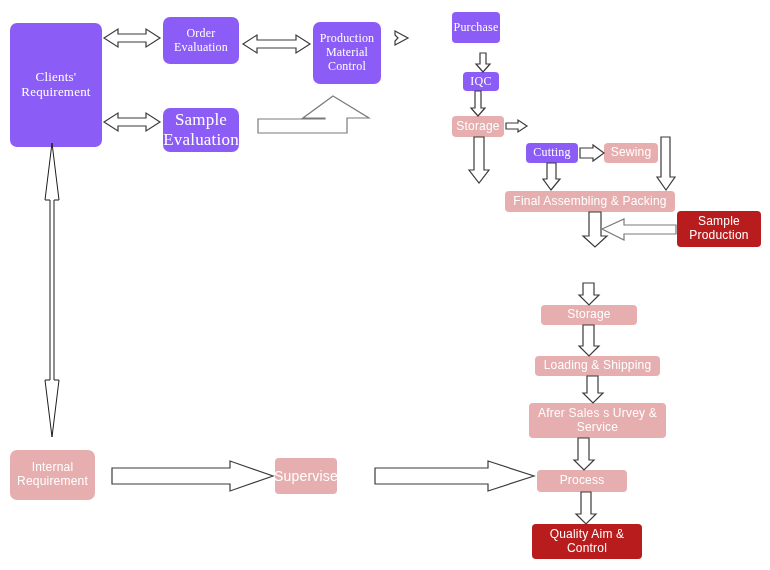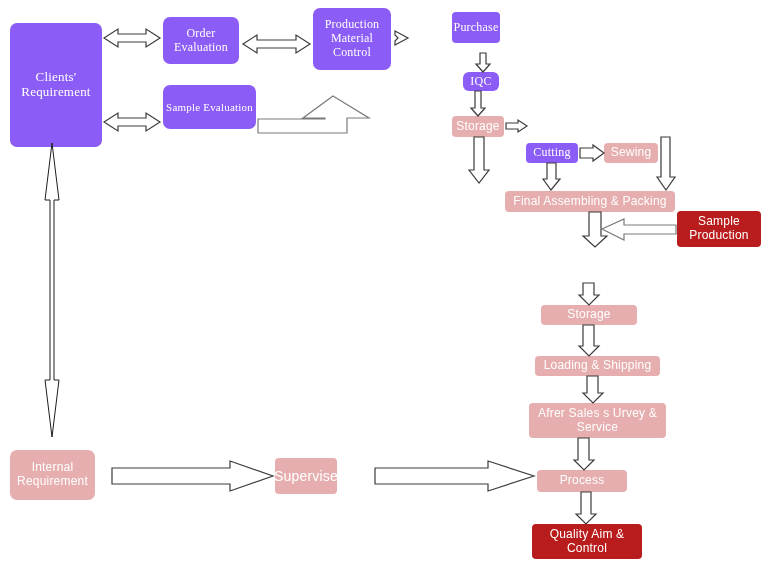--- a/index.html
+++ b/index.html
@@ -65,33 +65,33 @@
 <div id="canvas">
 
   <div class="node rounded tone-dark" style="left:10px;top:23px;width:92px;height:124px;font-size:13px;">
     <span>Clients' Requirement</span>
   </div>
 
   <div class="node rounded tone-dark" style="left:163px;top:17px;width:76px;height:47px;font-size:12px;">
     <span>Order Evaluation</span>
   </div>
 
-  <div class="node rounded tone-dark" style="left:313px;top:8px;width:78px;height:62px;font-size:12px;">
+  <div class="node rounded tone-dark" style="left:313px;top:22px;width:68px;height:62px;font-size:12px;">
     <span>Production Material Control</span>
   </div>
 
-  <div class="node rounded tone-dark" style="left:163px;top:85px;width:93px;height:44px;font-size:11px;">
+  <div class="node rounded tone-dark" style="left:163px;top:108px;width:76px;height:44px;font-size:17px;">
     <span>Sample Evaluation</span>
   </div>
 
   <div class="node rounded-sm tone-dark" style="left:452px;top:12px;width:48px;height:31px;font-size:12px;">
     <span>Purchase</span>
   </div>
 
-  <div class="node rounded-sm tone-dark" style="left:463px;top:72px;width:36px;height:19px;font-size:12px;border-radius:6px;">
+  <div class="node rounded-sm tone-dark" style="left:463px;top:72px;width:36px;height:19px;font-size:12px;">
     <span>IQC</span>
   </div>
 
   <div class="node rounded-sm tone-light" style="left:452px;top:116px;width:52px;height:21px;font-size:12px;">
     <span>Storage</span>
   </div>
 
 
   <div class="node rounded-sm tone-dark" style="left:526px;top:143px;width:52px;height:20px;font-size:12px;">
     <span>Cutting</span>

